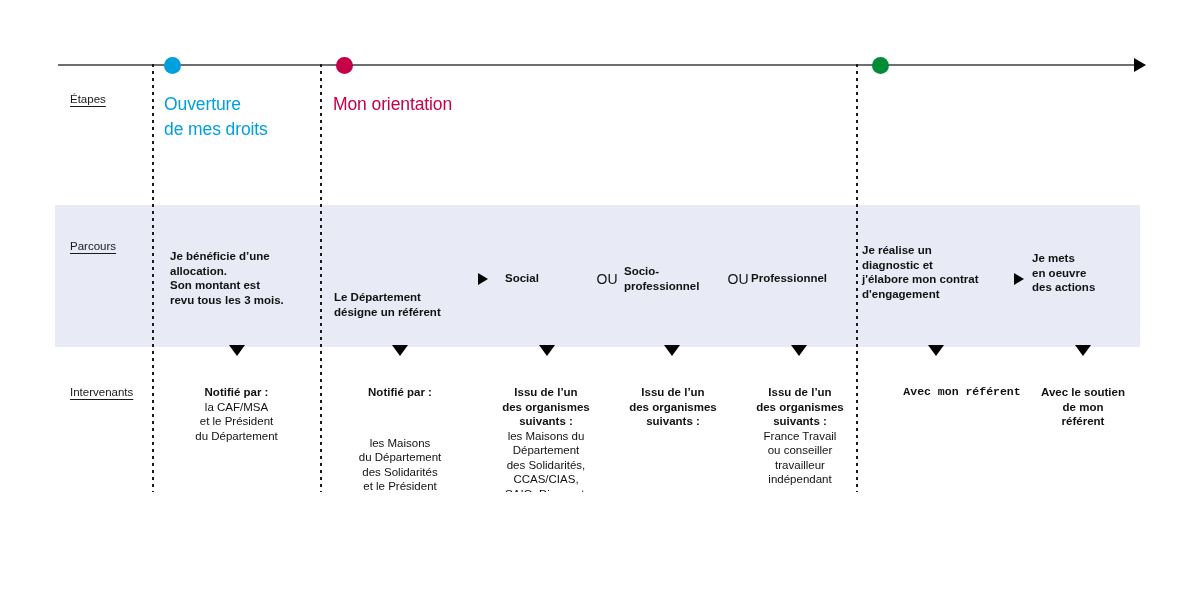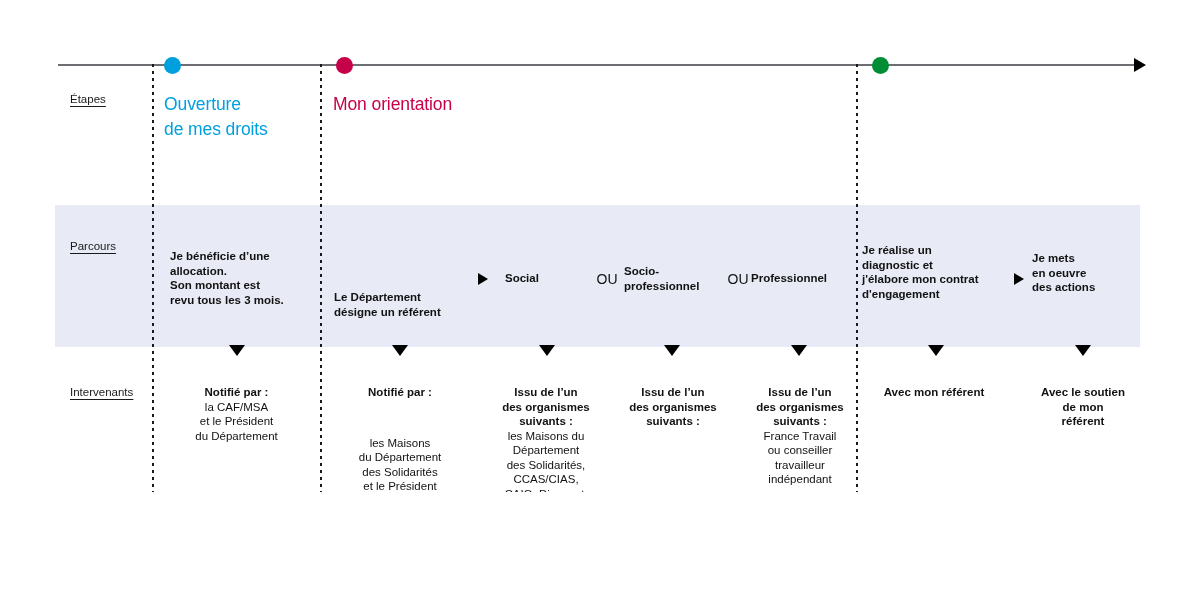--- a/index.html
+++ b/index.html
@@ -249,21 +249,21 @@
   <div class="interv-cell" style="left:736px; top:385px; width:128px;">
     <span class="hd" style="white-space: pre-line;">Issu de l’un
 des organismes
 suivants :</span>
     <span class="bd" style="white-space: pre-line;">France Travail
 ou conseiller
 travailleur
 indépendant</span>
   </div>
 
-  <div class="interv-cell" style="left:864px; top:385px; width:140px;">
+  <div class="interv-cell" style="left:892px; top:385px; width:140px;font-family:Liberation Mono, monospace;">
     <span class="hd">Avec mon référent</span>
     <span class="bd"></span>
   </div>
 
   <div class="interv-cell" style="left:1021px; top:385px; width:124px;">
     <span class="hd" style="white-space: pre-line;">Avec le soutien
 de mon
 référent</span>
     <span class="bd"></span>
   </div>

